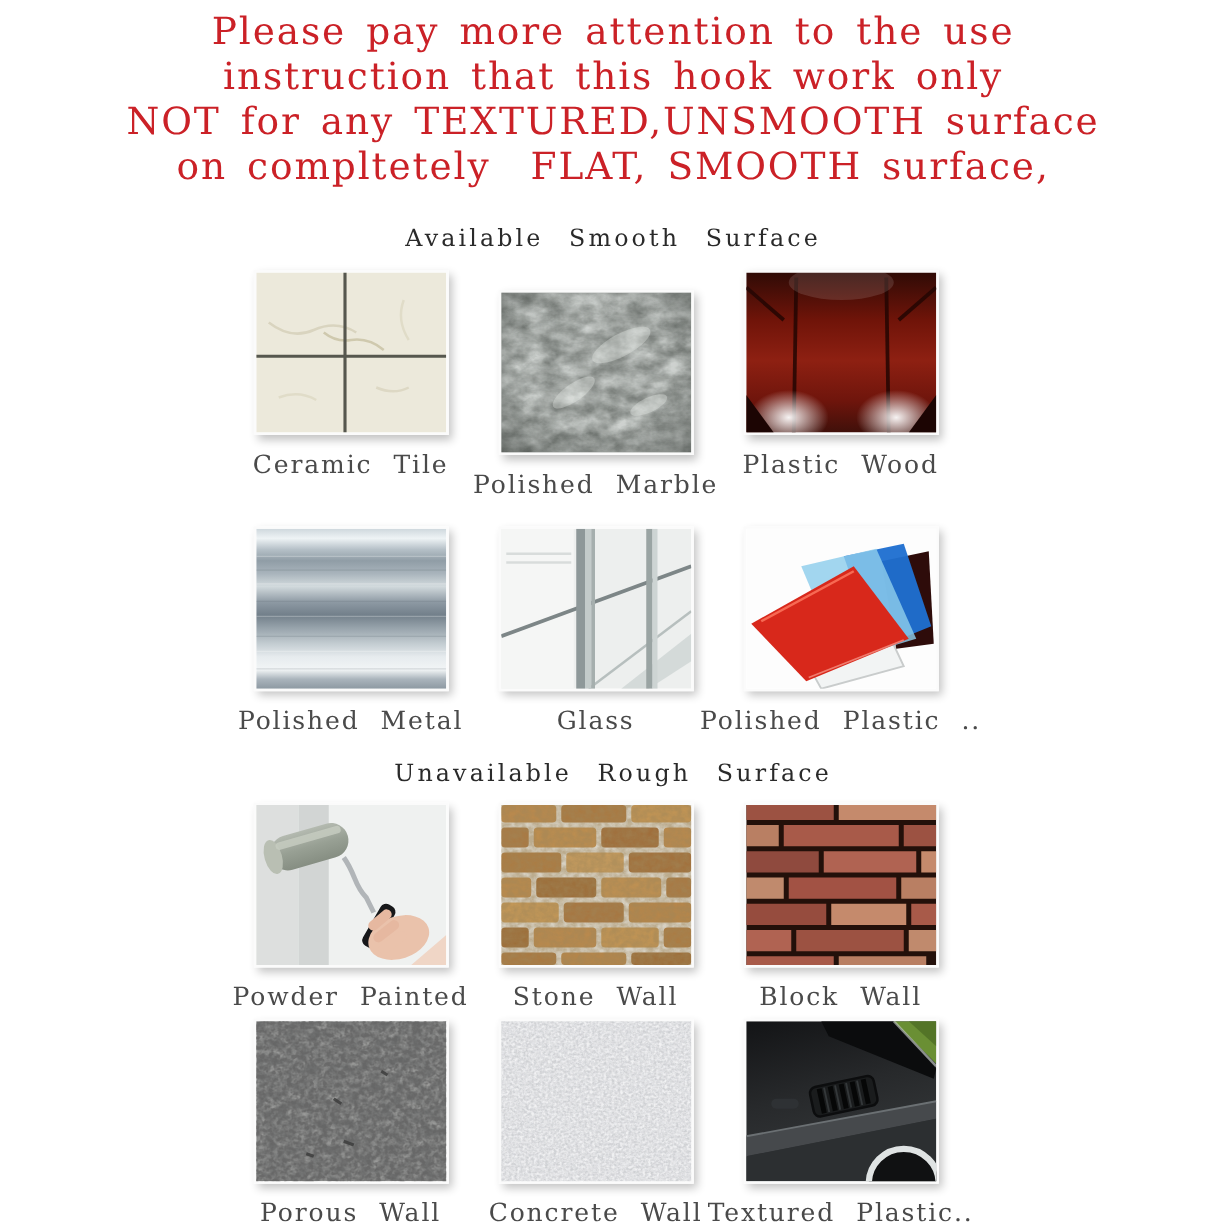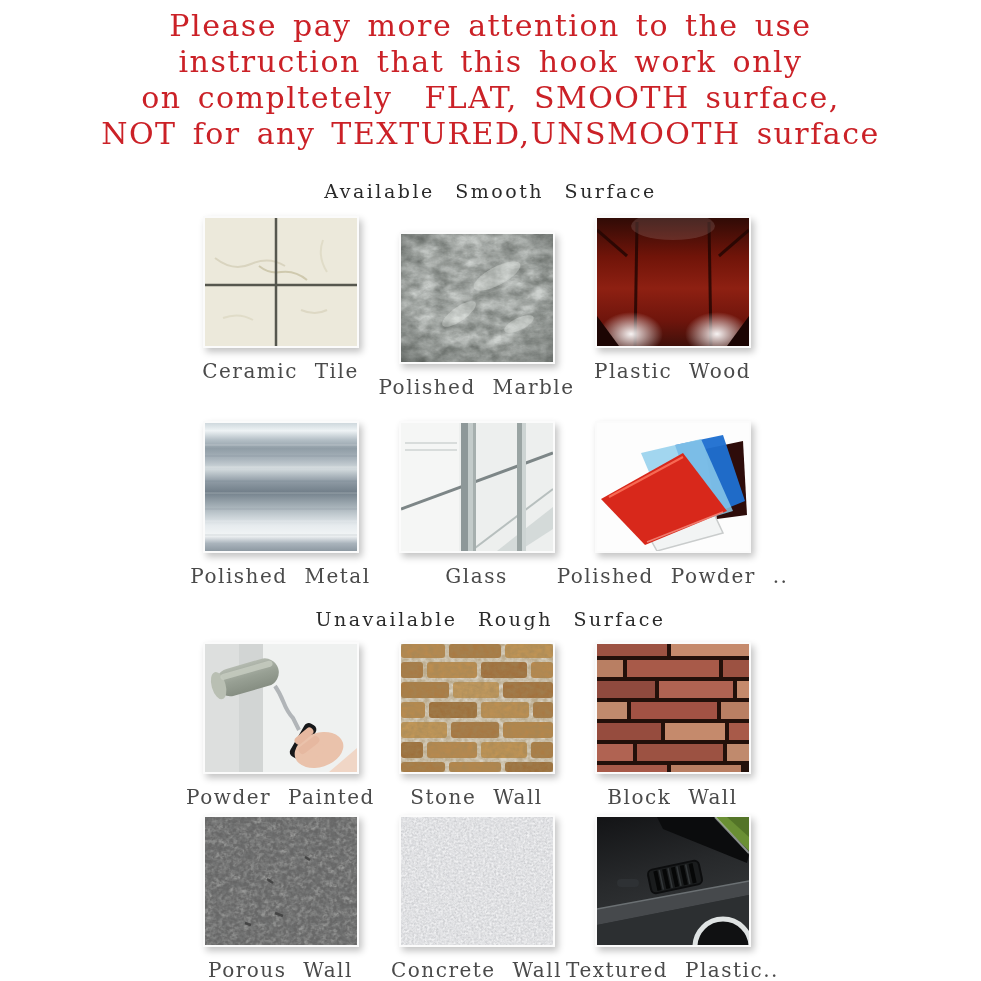--- a/index.html
+++ b/index.html
@@ -37,22 +37,22 @@
   }
 </style>
 </head>
 <body>
 
 <div class="page">
 
   <div class="warning">
     <div class="wline">Please pay more attention to the use</div>
     <div class="wline">instruction that this hook work only</div>
+    <div class="wline">NOT for any TEXTURED,UNSMOOTH surface</div>
     <div class="wline">on compltetely  FLAT, SMOOTH surface,</div>
-    <div class="wline">NOT for any TEXTURED,UNSMOOTH surface</div>
   </div>
 
   <div class="heading h1">Available Smooth Surface</div>
 
   <div class="grid">
 
     <figure class="cell" style="margin:0">
       <div class="photo">
         <svg viewBox="0 0 152 128" preserveAspectRatio="none">
           <rect width="152" height="128" fill="#ece9db"></rect>
@@ -202,21 +202,21 @@
             <polygon points="30,74 96,46 126,110 60,128" fill="#f2f4f4" stroke="#c9cccc" stroke-width="1.5"></polygon>
             <polygon points="108,26 146,18 150,92 120,96" fill="#2e0c0a"></polygon>
             <polygon points="78,22 126,12 148,78 104,96" fill="#1f6fd0" opacity="0.96"></polygon>
             <polygon points="44,30 104,16 136,88 76,106" fill="#8ecdec" opacity="0.82"></polygon>
             <polygon points="4,76 86,30 130,88 48,122" fill="#d8281b"></polygon>
             <line x1="12" y1="74" x2="86" y2="34" stroke="#ff7a62" stroke-width="2" opacity="0.8"></line>
             <line x1="50" y1="119" x2="126" y2="89" stroke="#ffb3a6" stroke-width="1.5" opacity="0.6"></line>
           </g>
         </svg>
       </div>
-      <figcaption class="label">Polished Powder ..</figcaption>
+      <figcaption class="label">Polished Plastic ..</figcaption>
     </figure>
 
   </div>
 
   <div class="heading h2">Unavailable Rough Surface</div>
 
   <div class="grid g2">
 
     <figure class="cell" style="margin:0">
       <div class="photo">

